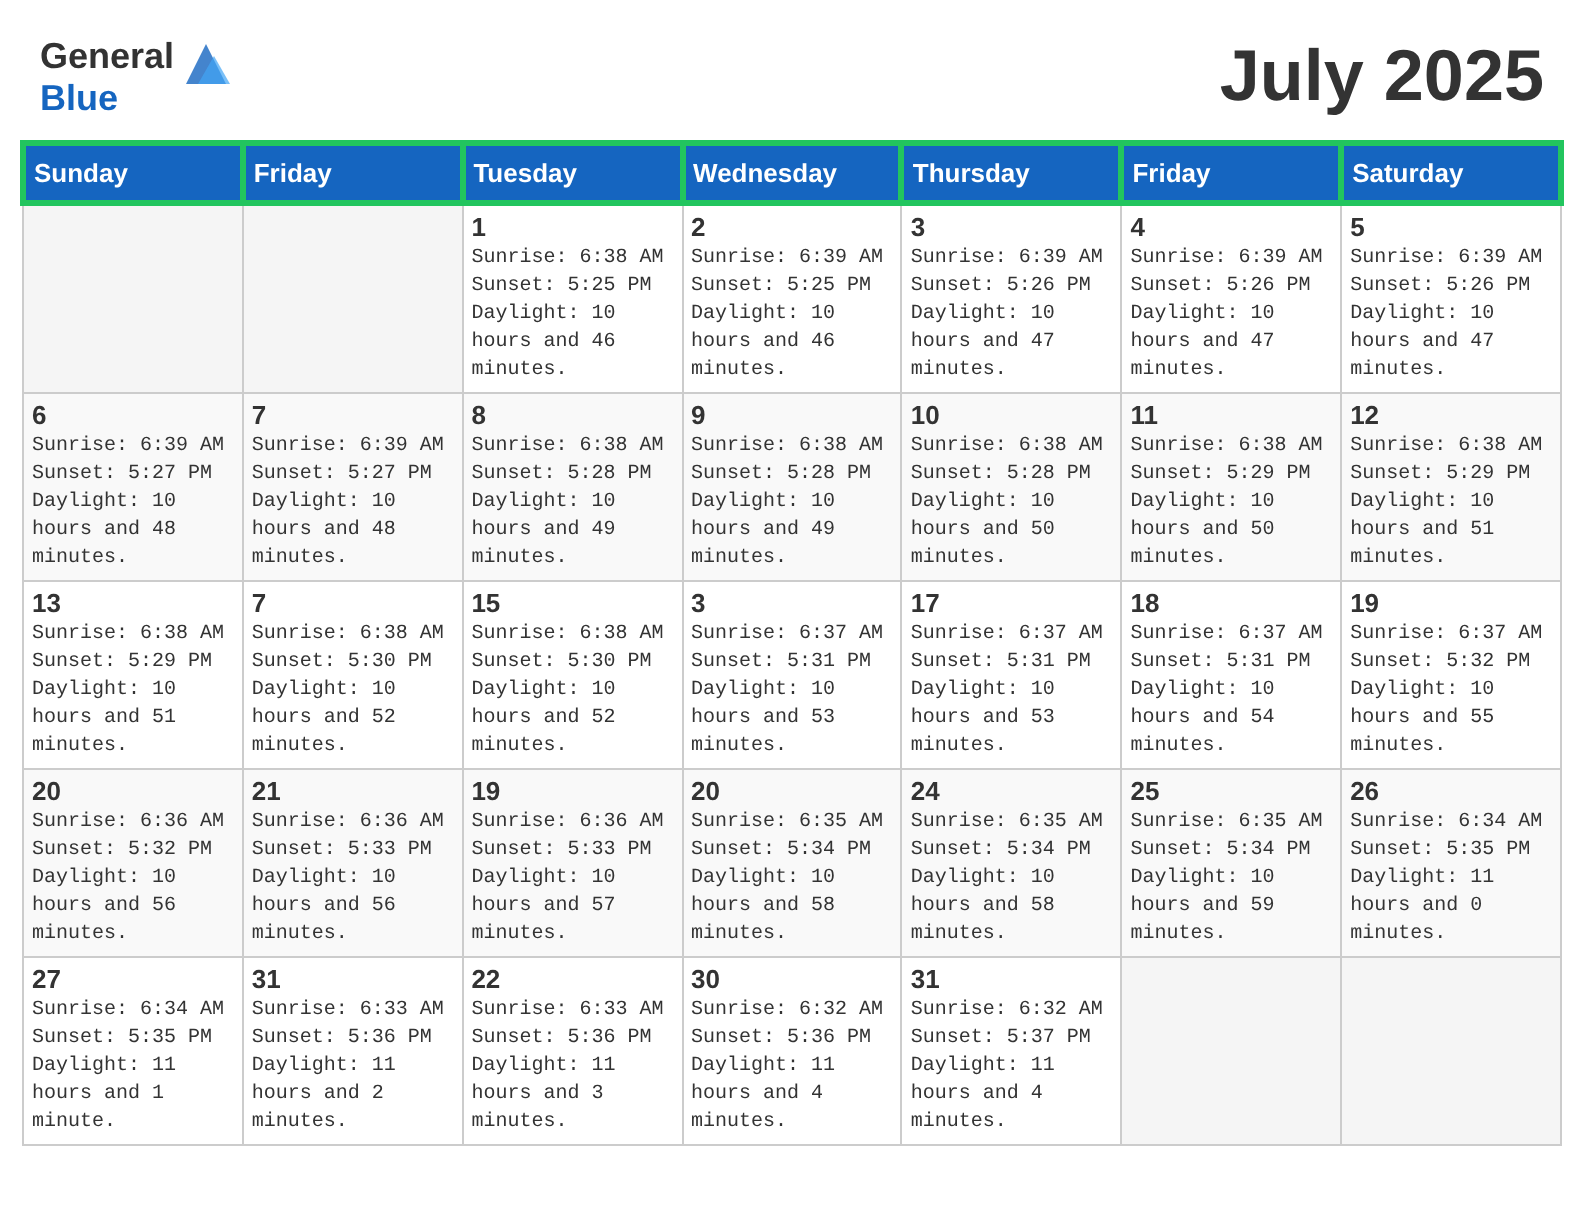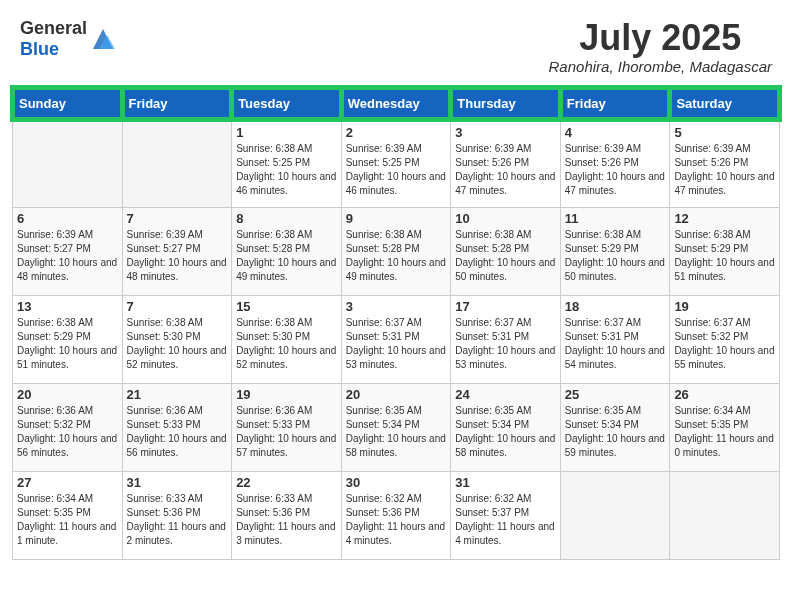--- a/index.html
+++ b/index.html
@@ -11,39 +11,39 @@
       padding: 10px;
     }
     .header {
       display: flex;
       justify-content: space-between;
       align-items: flex-start;
       padding: 8px 10px 4px 10px;
     }
     .logo {
       display: flex;
-      align-items: center;
+      align-items: flex-start;
     }
     .logo-text-general {
       font-size: 18px;
       font-weight: bold;
       color: #333;
     }
     .logo-text-blue {
       font-size: 18px;
       font-weight: bold;
       color: #1565c0;
     }
     .logo-icon {
       width: 28px;
       height: 28px;
       margin-left: 2px;
     }
     .title-section {
-      text-align: center;
+      text-align: left;
     }
     .month-year {
       font-size: 36px;
       font-weight: bold;
       color: #333;
       line-height: 1.1;
     }
     .location {
       font-size: 15px;
       color: #333;
@@ -54,21 +54,21 @@
       border-collapse: collapse;
       margin-top: 6px;
     }
     .calendar th {
       background: #1565c0;
       color: #fff;
       font-size: 13px;
       font-weight: bold;
       padding: 6px 4px;
       text-align: left;
-      border: 5px solid #22c55e;
+      border: 3px solid #22c55e;
     }
     .calendar td {
       vertical-align: top;
       border: 1px solid #ccc;
       padding: 3px 4px;
       width: 14.28%;
       min-height: 80px;
       height: 88px;
       font-size: 10.5px;
       color: #333;
@@ -80,20 +80,21 @@
     .day-number {
       font-size: 13px;
       font-weight: bold;
       display: block;
       margin-bottom: 2px;
     }
     .day-detail {
       font-size: 10px;
       line-height: 1.4;
       color: #333;
+      font-family: Liberation Mono, monospace;
     }
     .week-row td {
       background: #fff;
     }
     .week-row:nth-child(even) td {
       background: #f9f9f9;
     }
   </style>
 </head>
 <body>
@@ -104,21 +105,20 @@
       <span class="logo-text-general">General</span><br>
       <span class="logo-text-blue">Blue</span>
     </div>
     <svg class="logo-icon" viewBox="0 0 28 28">
       <polygon points="4,24 14,4 24,24" fill="#1565c0" opacity="0.8"></polygon>
       <polygon points="10,24 18,10 26,24" fill="#42a5f5" opacity="0.7"></polygon>
     </svg>
   </div>
   <div class="title-section">
     <div class="month-year">July 2025</div>
-    <div class="location">Ranohira, Ihorombe, Madagascar</div>
   </div>
 </div>
 
 <table class="calendar">
   <thead>
     <tr>
     <th>Sunday</th>
         <th>Friday</th>
         <th>Tuesday</th>
         <th>Wednesday</th>

